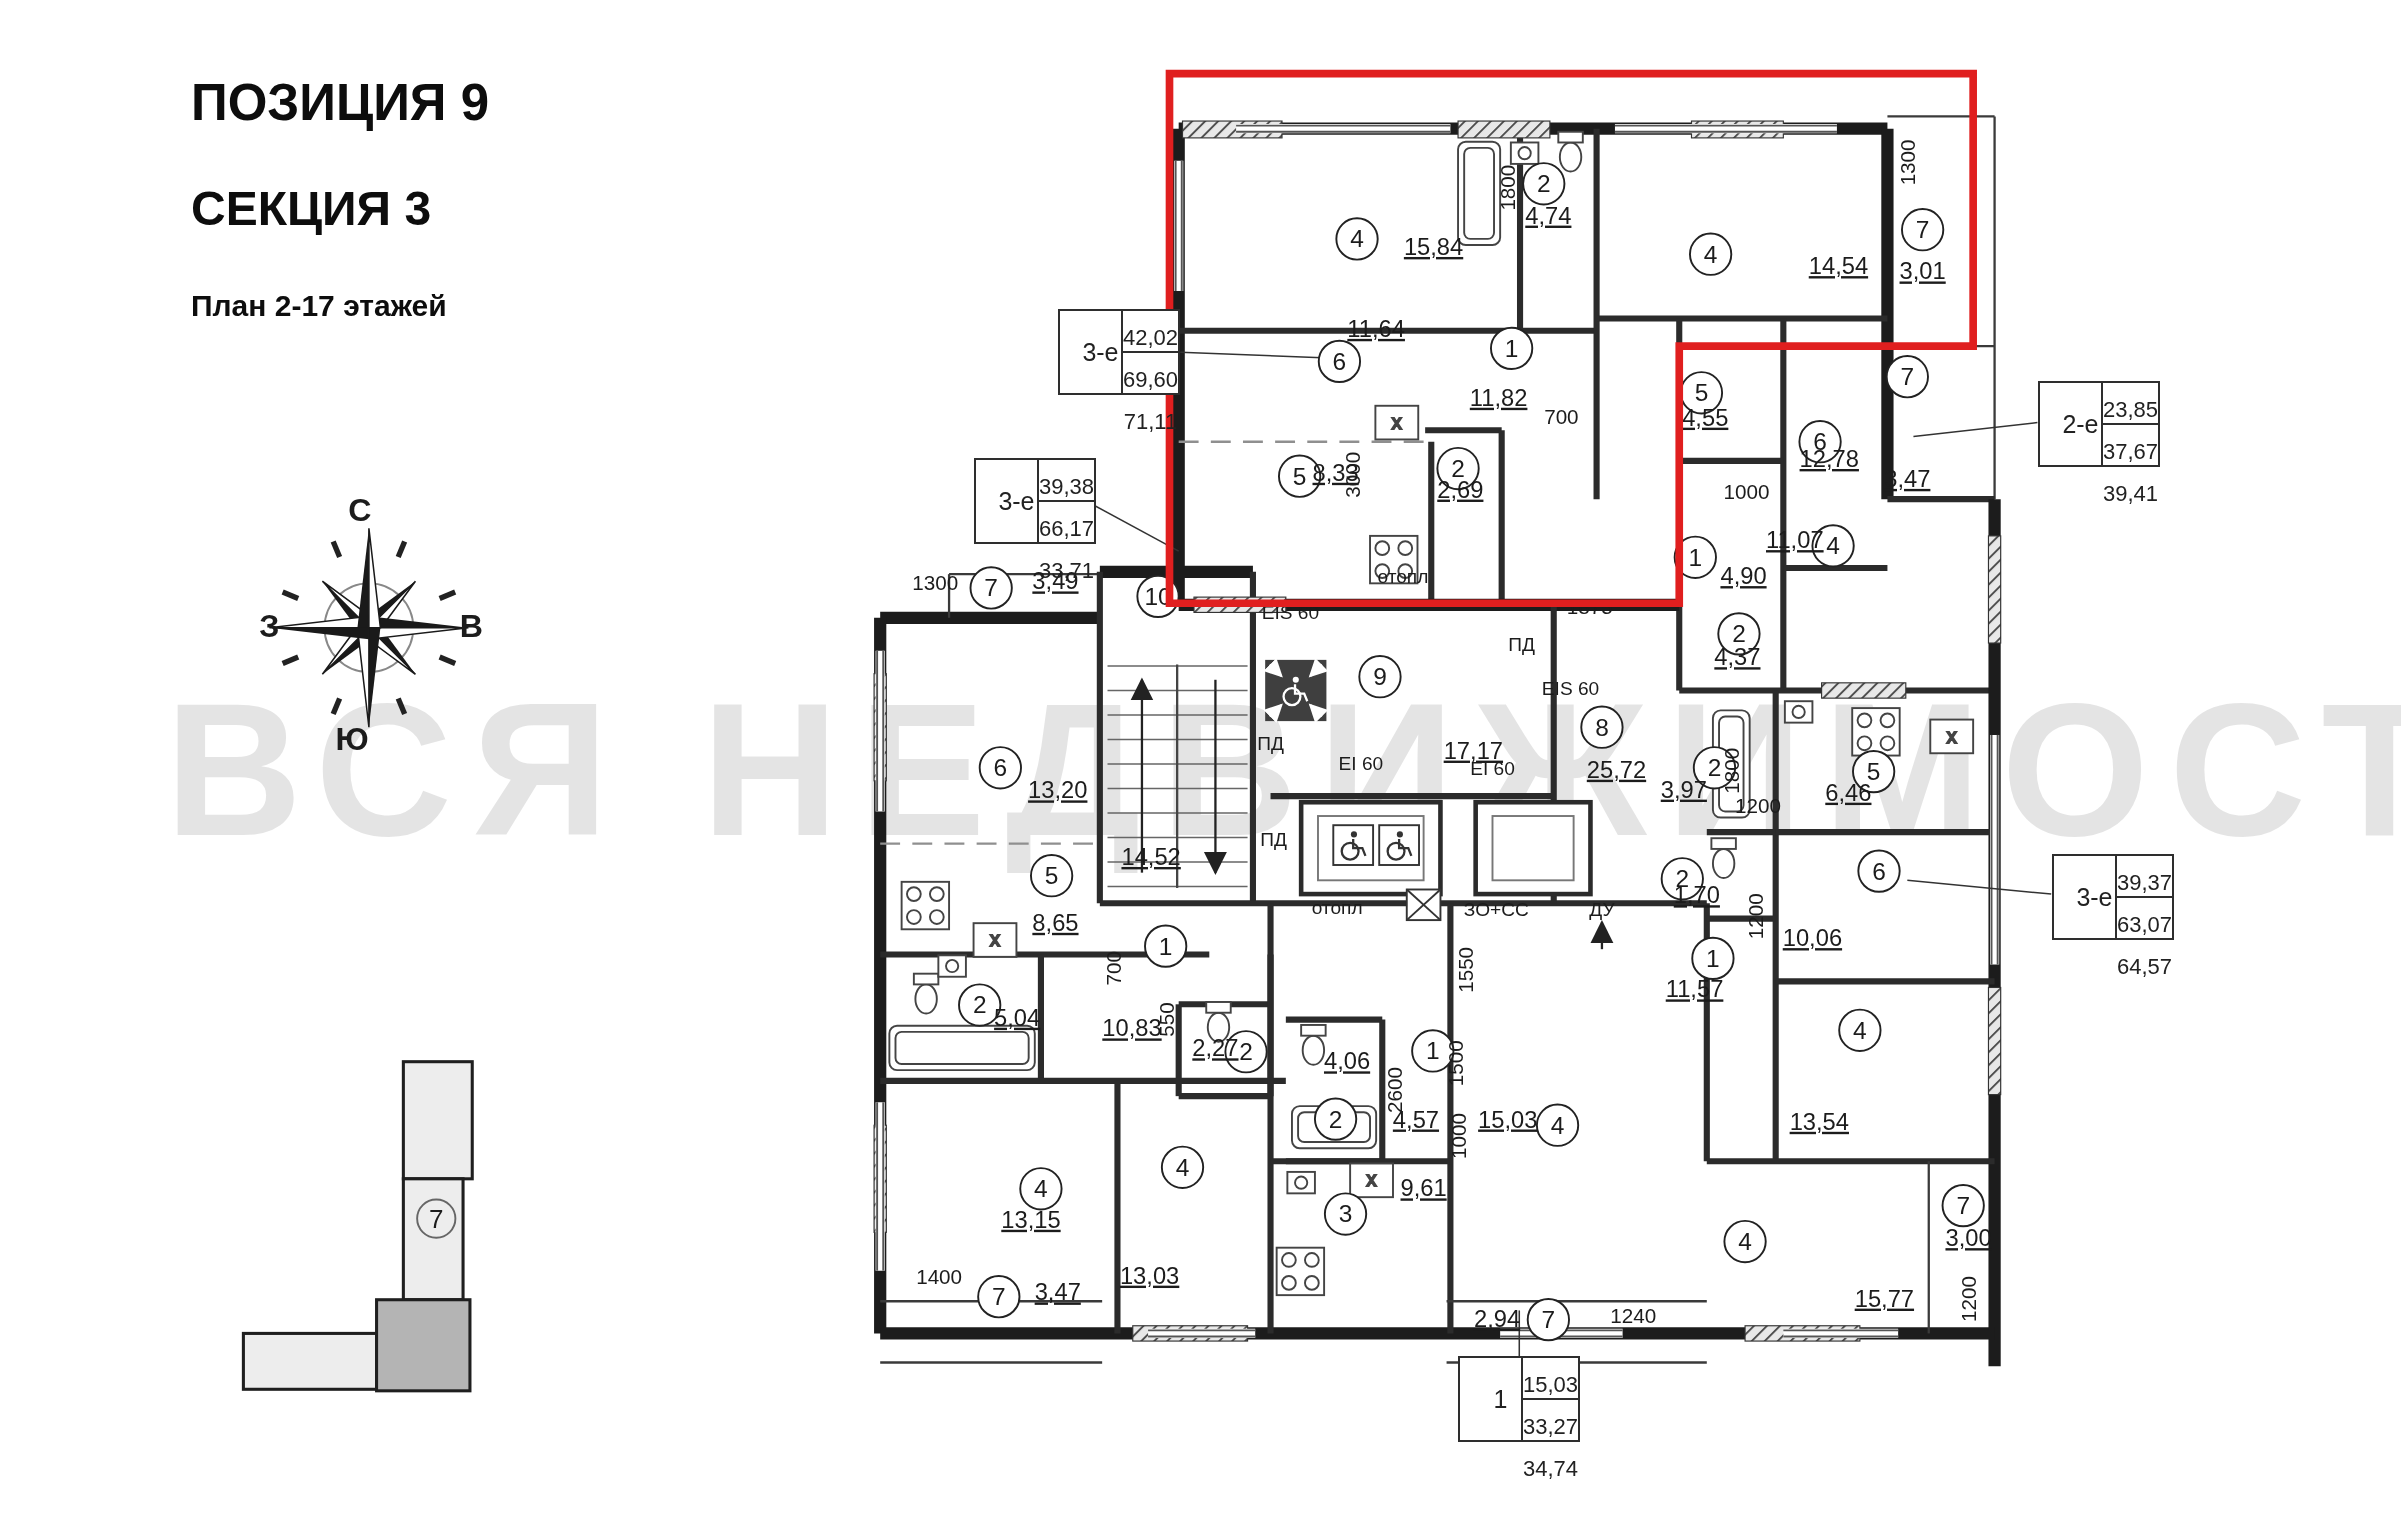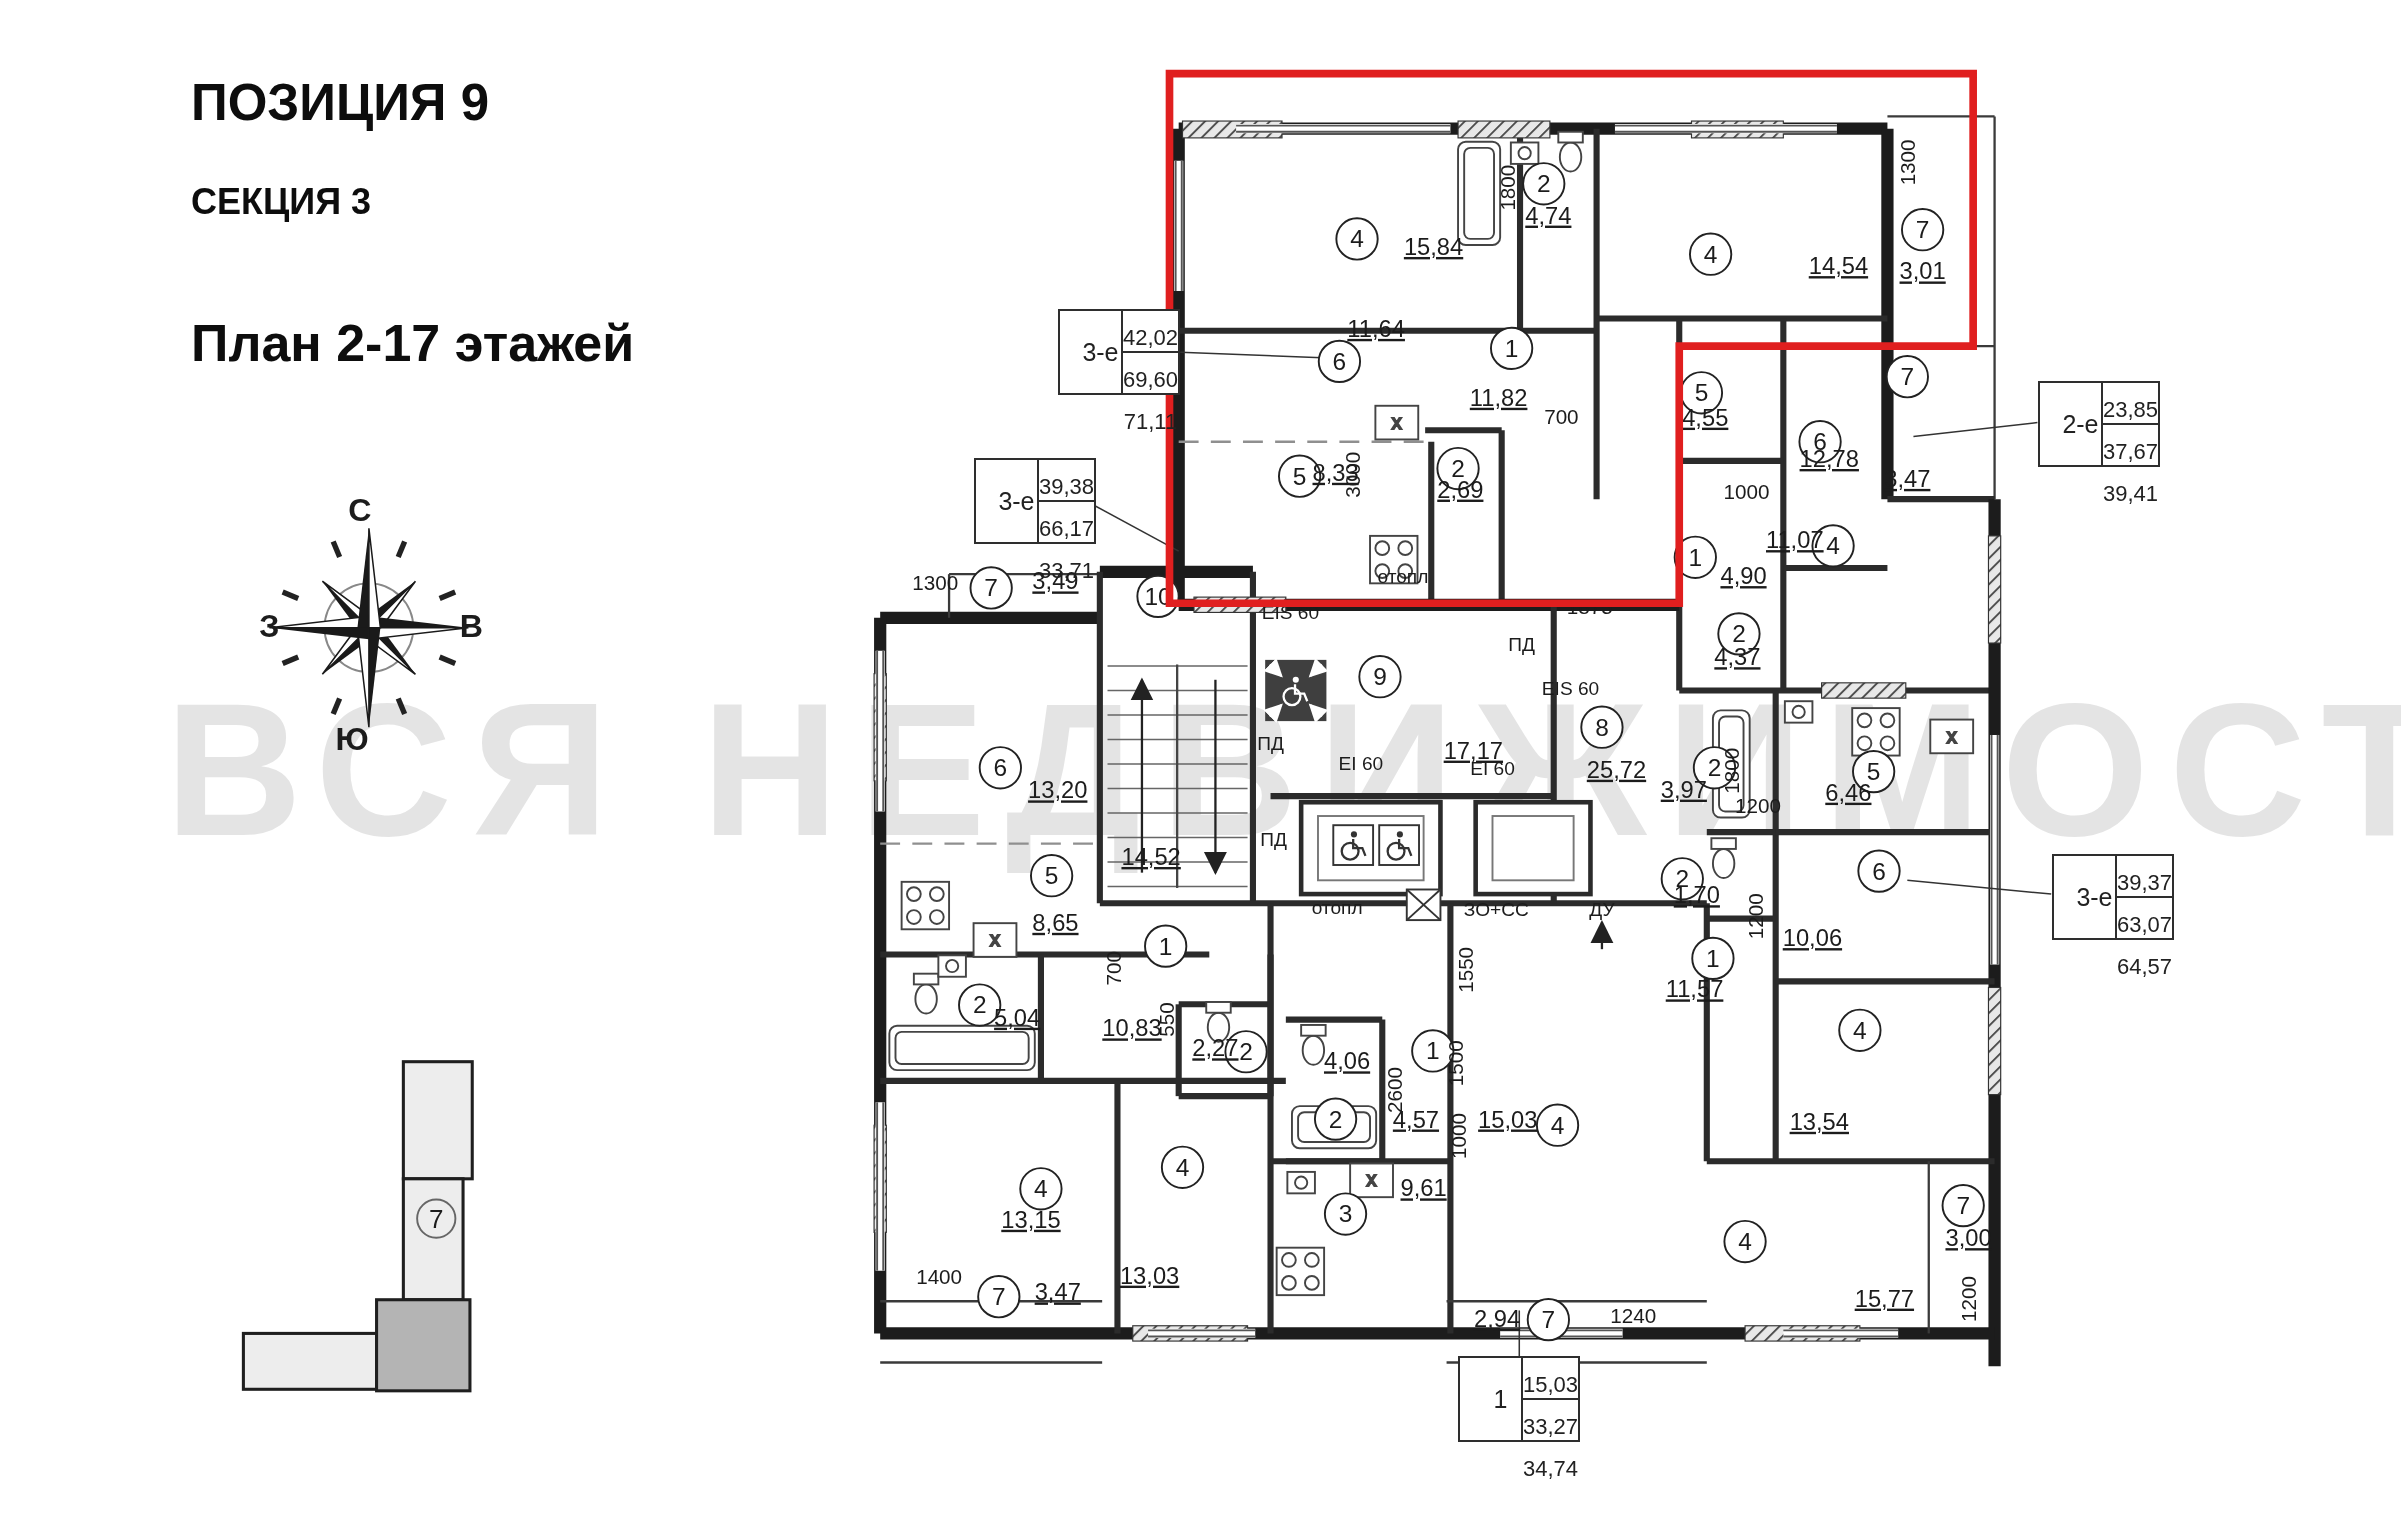--- a/index.html
+++ b/index.html
@@ -1,21 +1,21 @@
 <!DOCTYPE html>
 <html style="font-size:12.2px"><head>
 <meta charset="utf-8">
 <style>
   html,body{margin:0;padding:0;background:#fff;}
   body{width:2401px;height:1531px;position:relative;overflow:hidden;
        font-family:"Liberation Sans",sans-serif;color:#111;}
   .title-line{position:absolute;left:191px;font-weight:bold;color:#0d0d0d;white-space:nowrap;z-index:4;}
   #title-1{top:73px;font-size:51px;}
-  #title-2{top:181px;font-size:36px;}
-  #title-3{top:289px;font-size:52px;margin-top:24px;}
+  #title-2{top:181px;font-size:48px;}
+  #title-3{top:289px;font-size:30px;}
   #wm{position:absolute;left:165px;top:660px;font-size:190px;font-weight:bold;
       color:rgba(50,50,50,0.13);letter-spacing:20px;white-space:nowrap;z-index:1;}
   #plan-svg{position:absolute;left:0;top:0;z-index:2;}
   .spec{position:absolute;display:flex;border:2.3px solid #2e2e2e;background:#fff;z-index:3;
         width:122px;height:86px;box-sizing:border-box;}
   .spec .type{width:57px;display:flex;align-items:center;justify-content:center;
               font-size:25px;color:#222;border-right:2.3px solid #2e2e2e;padding-left:20px;}
   .spec .vals{display:flex;flex-direction:column;flex:1;}
   .spec .vals div{flex:1;display:flex;align-items:center;justify-content:center;
                   font-size:22px;color:#222;border-bottom:2.3px solid #2e2e2e;margin-top:14px;}

